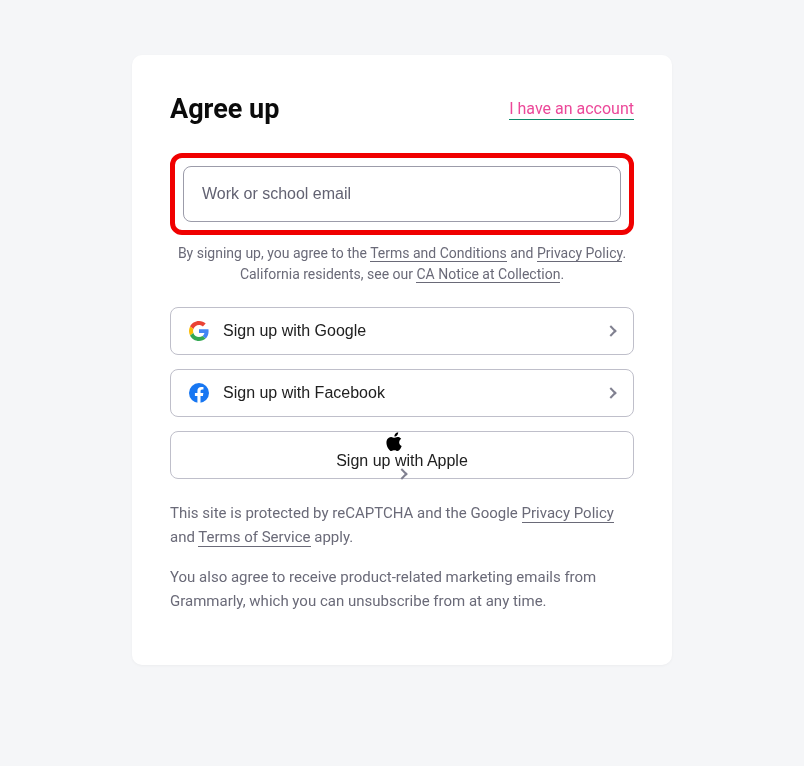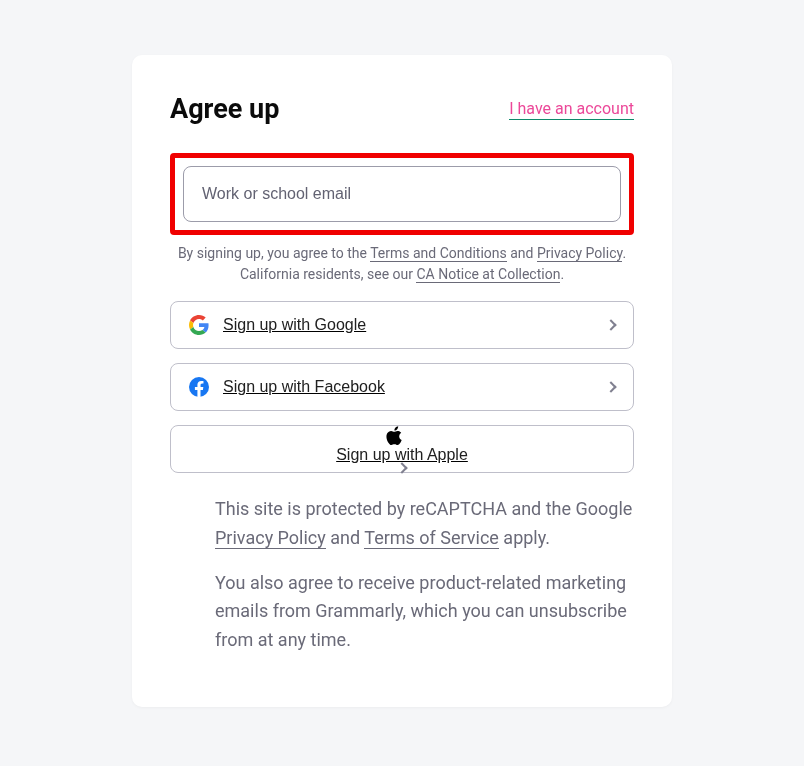--- a/index.html
+++ b/index.html
@@ -37,21 +37,21 @@
     }
     .account-link {
       color: #ec4899;
       font-size: 16px;
       text-decoration: none;
       border-bottom: 1px solid #0f8a6b;
       padding-bottom: 1px;
     }
     .highlight-box {
       border: 5px solid #f00000;
-      border-radius: 4px;
+      border-radius: 12px;
       padding: 8px;
       margin-bottom: 6px;
     }
     .email-input {
       width: 100%;
       height: 56px;
       border: 1px solid #9c9caa;
       border-radius: 8px;
       padding: 0 18px;
       font-size: 16px;
@@ -78,22 +78,21 @@
       height: 56px;
       background: #0d7d61;
       border: none;
       border-radius: 8px;
       color: #fff;
       font-size: 17px;
       font-weight: 700;
       cursor: pointer;
     }
     .oauth-group {
-      margin-top: 16px;
-      text-decoration: underline;
+      margin-top: 22px;
     }
     .oauth-btn {
       width: 100%;
       height: 48px;
       background: #fff;
       border: 1px solid #bfbfca;
       border-radius: 8px;
       display: flex;
       align-items: center;
       padding: 0 18px;
@@ -119,24 +118,23 @@
     }
     .chevron {
       width: 8px;
       height: 8px;
       border-top: 2px solid #808090;
       border-right: 2px solid #808090;
       transform: rotate(45deg);
     }
     .legal-bottom {
       color: #6a6a78;
-      font-size: 18px;
+      font-size: 15px;
       line-height: 1.6;
       margin-top: 22px;
-      margin-left: 45px;
     }
     .legal-bottom p {
       margin-bottom: 16px;
     }
   </style>
 </head>
 <body>
 
 <div class="card">
 

